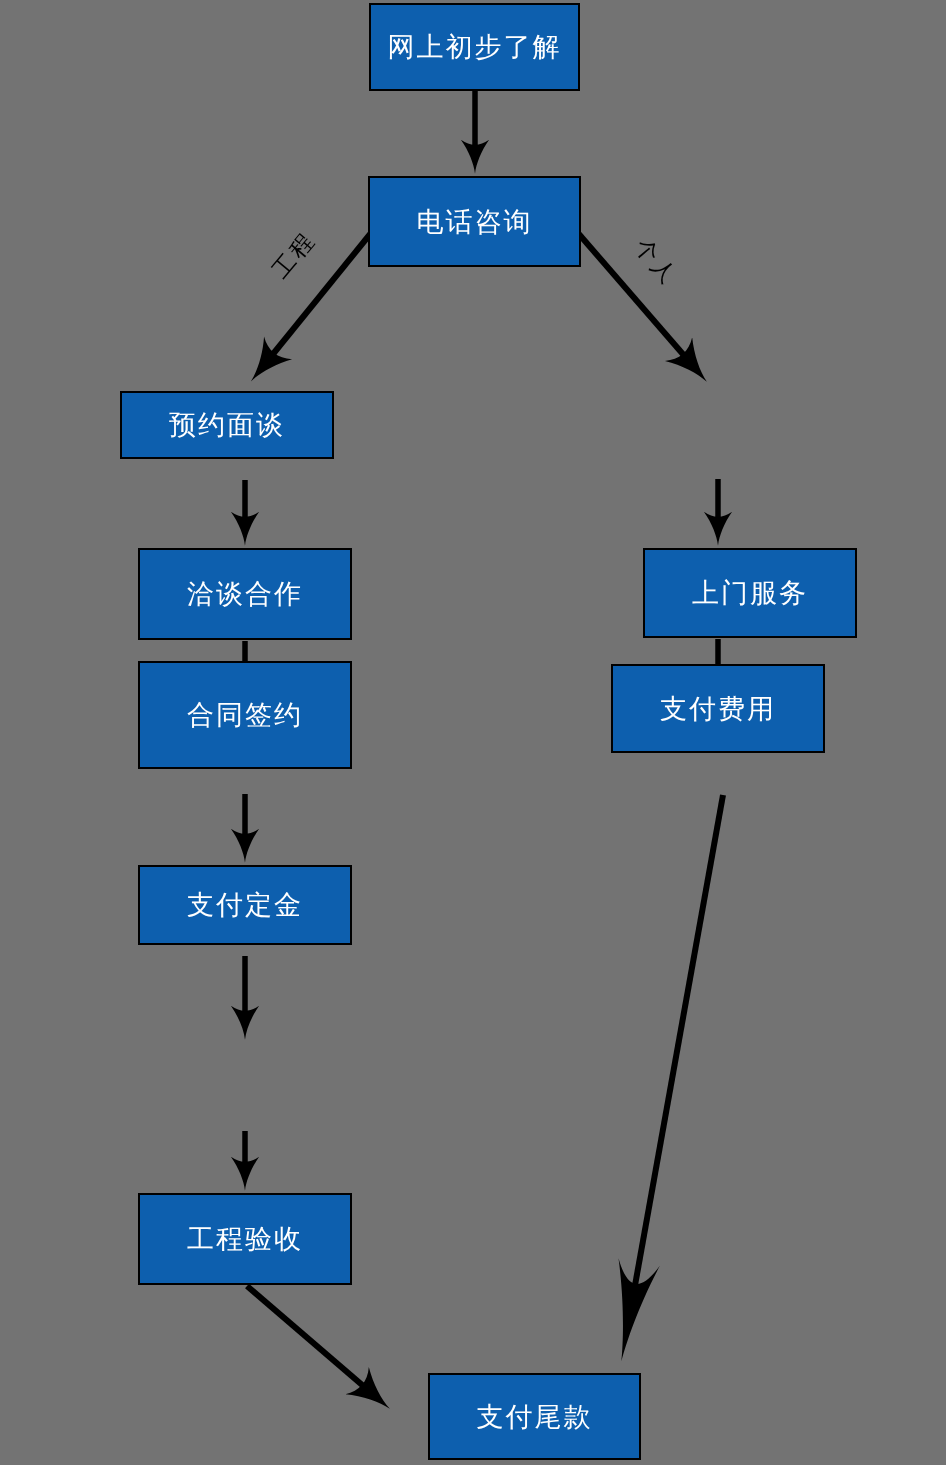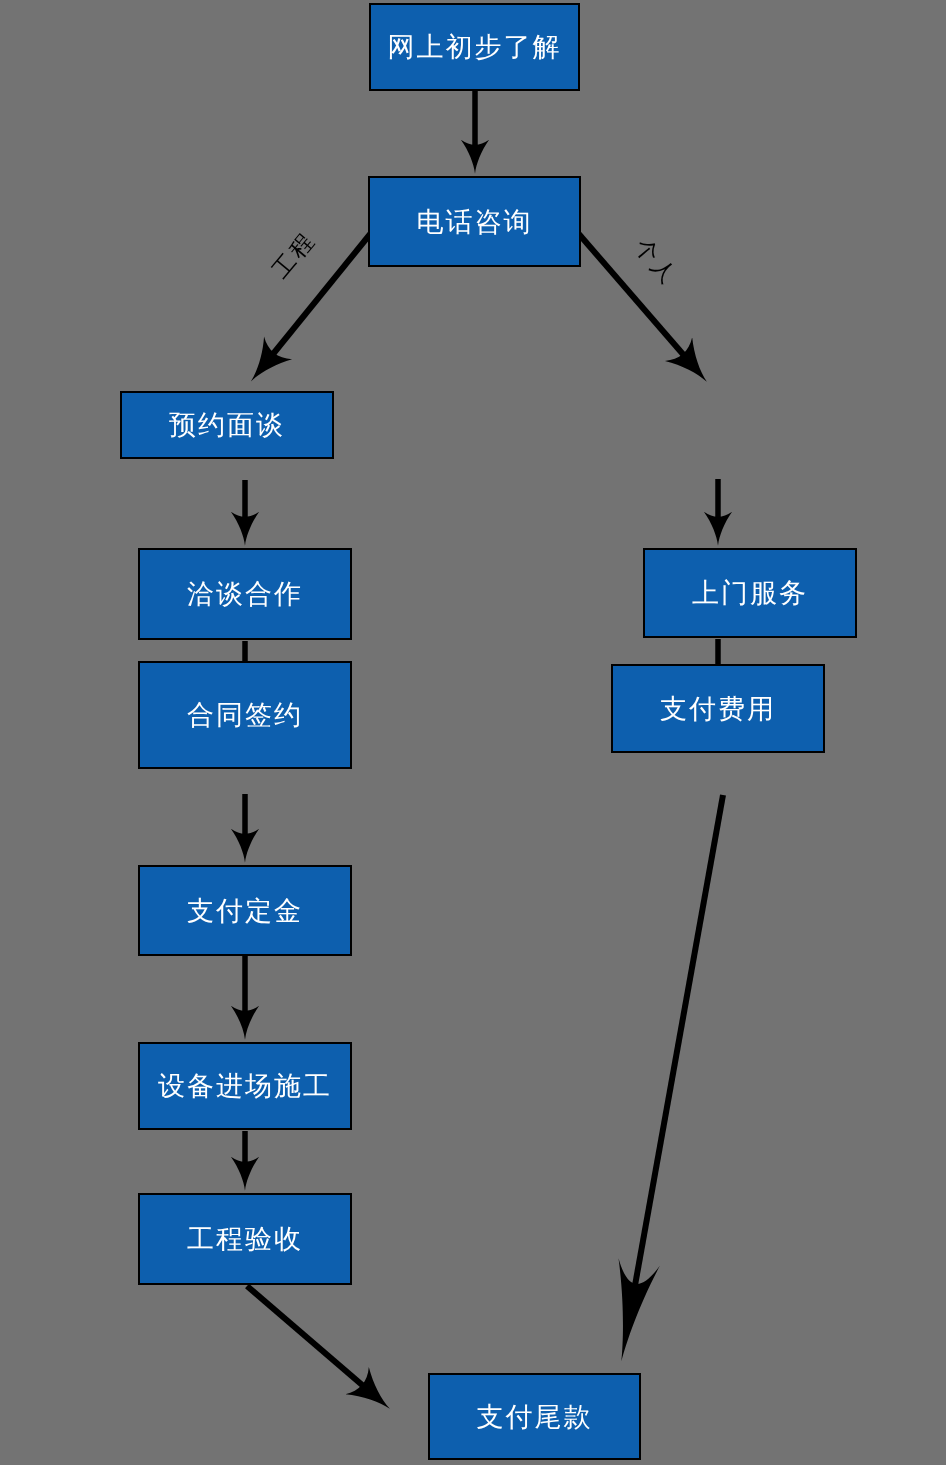--- a/index.html
+++ b/index.html
@@ -71,23 +71,22 @@
   <div class="node" style="left:369px;top:3px;width:211px;height:88px;">网上初步了解</div>
 
   <div class="node" style="left:368px;top:176px;width:213px;height:91px;">电话咨询</div>
 
   <div class="node" style="left:120px;top:391px;width:214px;height:68px;">预约面谈</div>
 
   <div class="node" style="left:138px;top:548px;width:214px;height:92px;">洽谈合作</div>
 
   <div class="node" style="left:138px;top:661px;width:214px;height:108px;">合同签约</div>
 
-  <div class="node" style="left:138px;top:865px;width:214px;height:91px;">支付定金</div>
+  <div class="node" style="left:138px;top:865px;width:214px;height:80px;">支付定金</div>
 
-  <div class="node" style="left:138px;top:1042px;width:214px;height:88px;">设备进场施工</div>
 
   <div class="node" style="left:138px;top:1193px;width:214px;height:92px;">工程验收</div>
 
 
   <div class="node" style="left:611px;top:548px;width:214px;height:90px;margin-left:32px;">上门服务</div>
 
   <div class="node" style="left:611px;top:664px;width:214px;height:89px;">支付费用</div>
 
   <div class="node" style="left:398px;top:1373px;width:213px;height:87px;margin-left:30px;">支付尾款</div>
 

